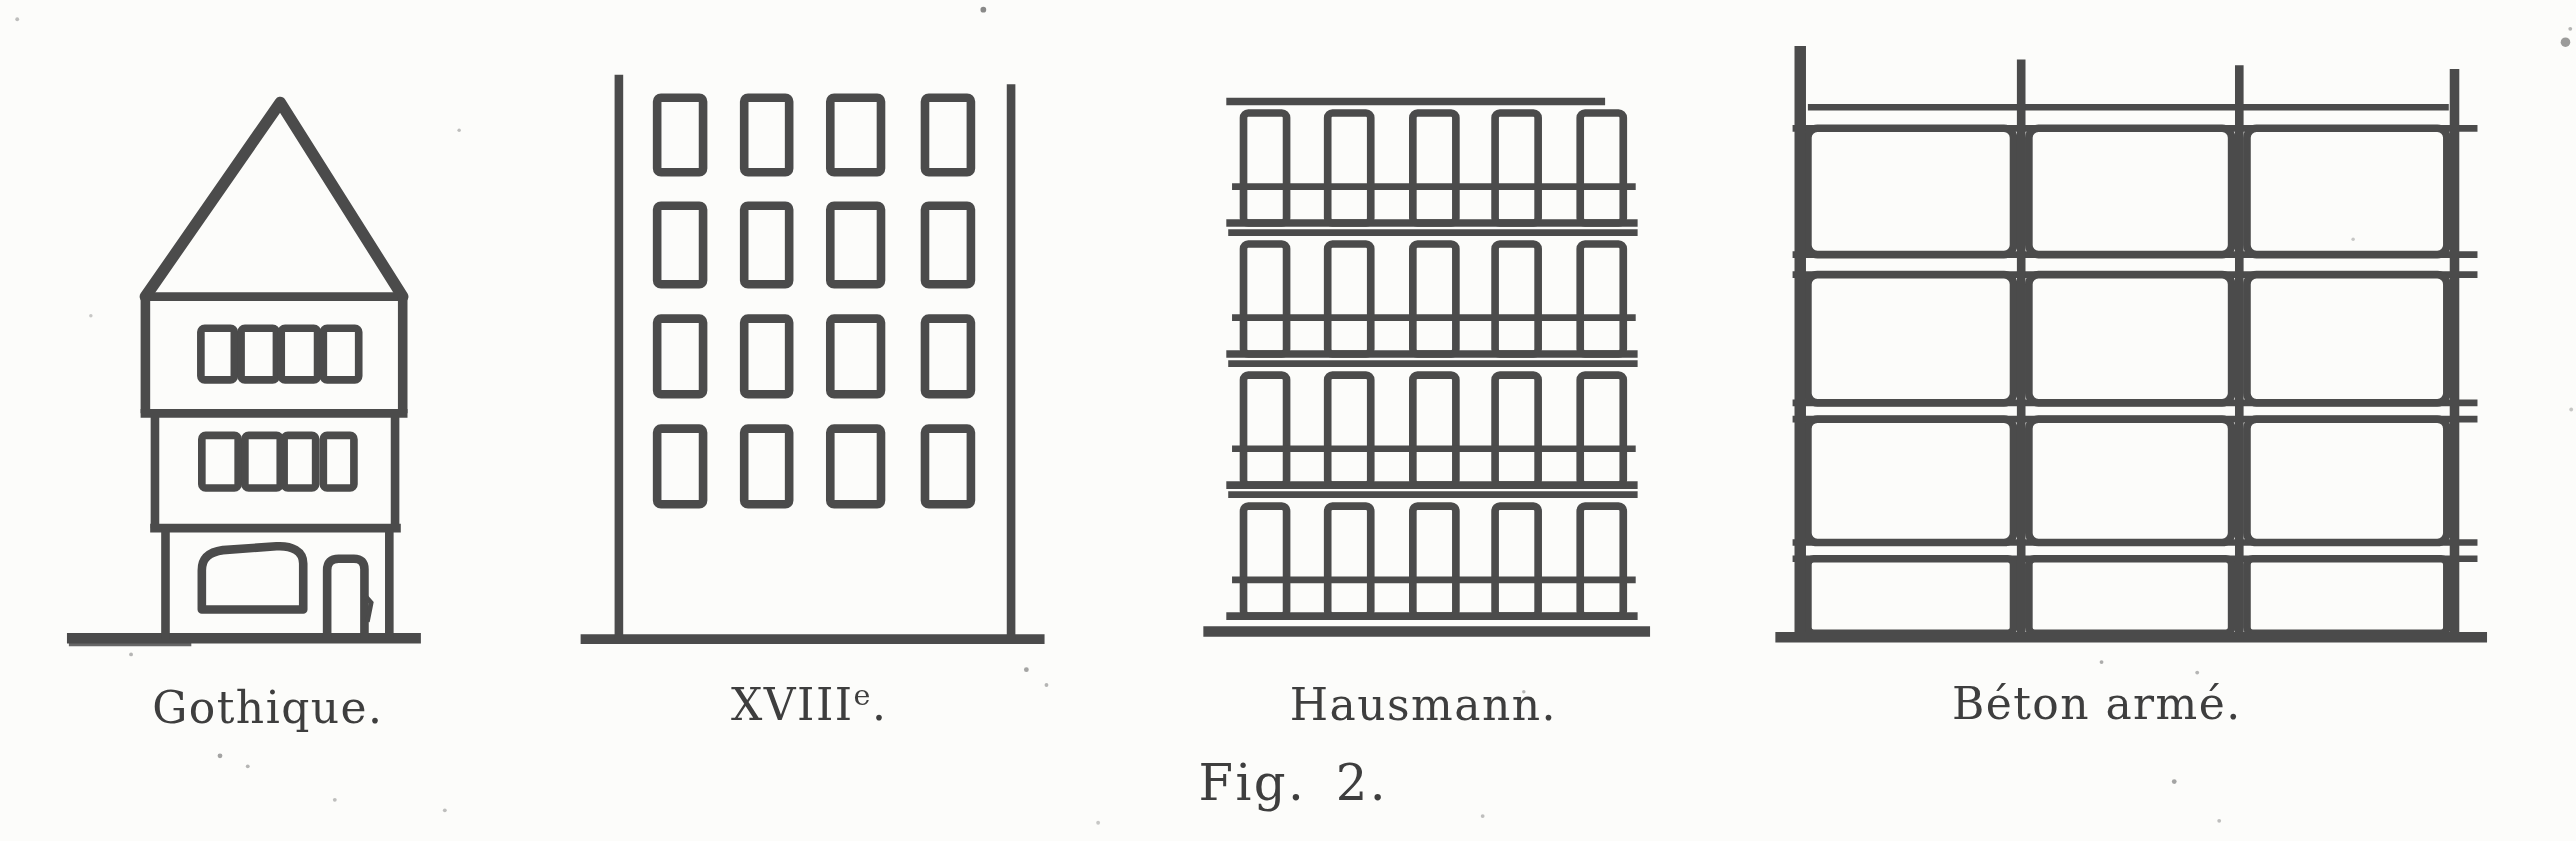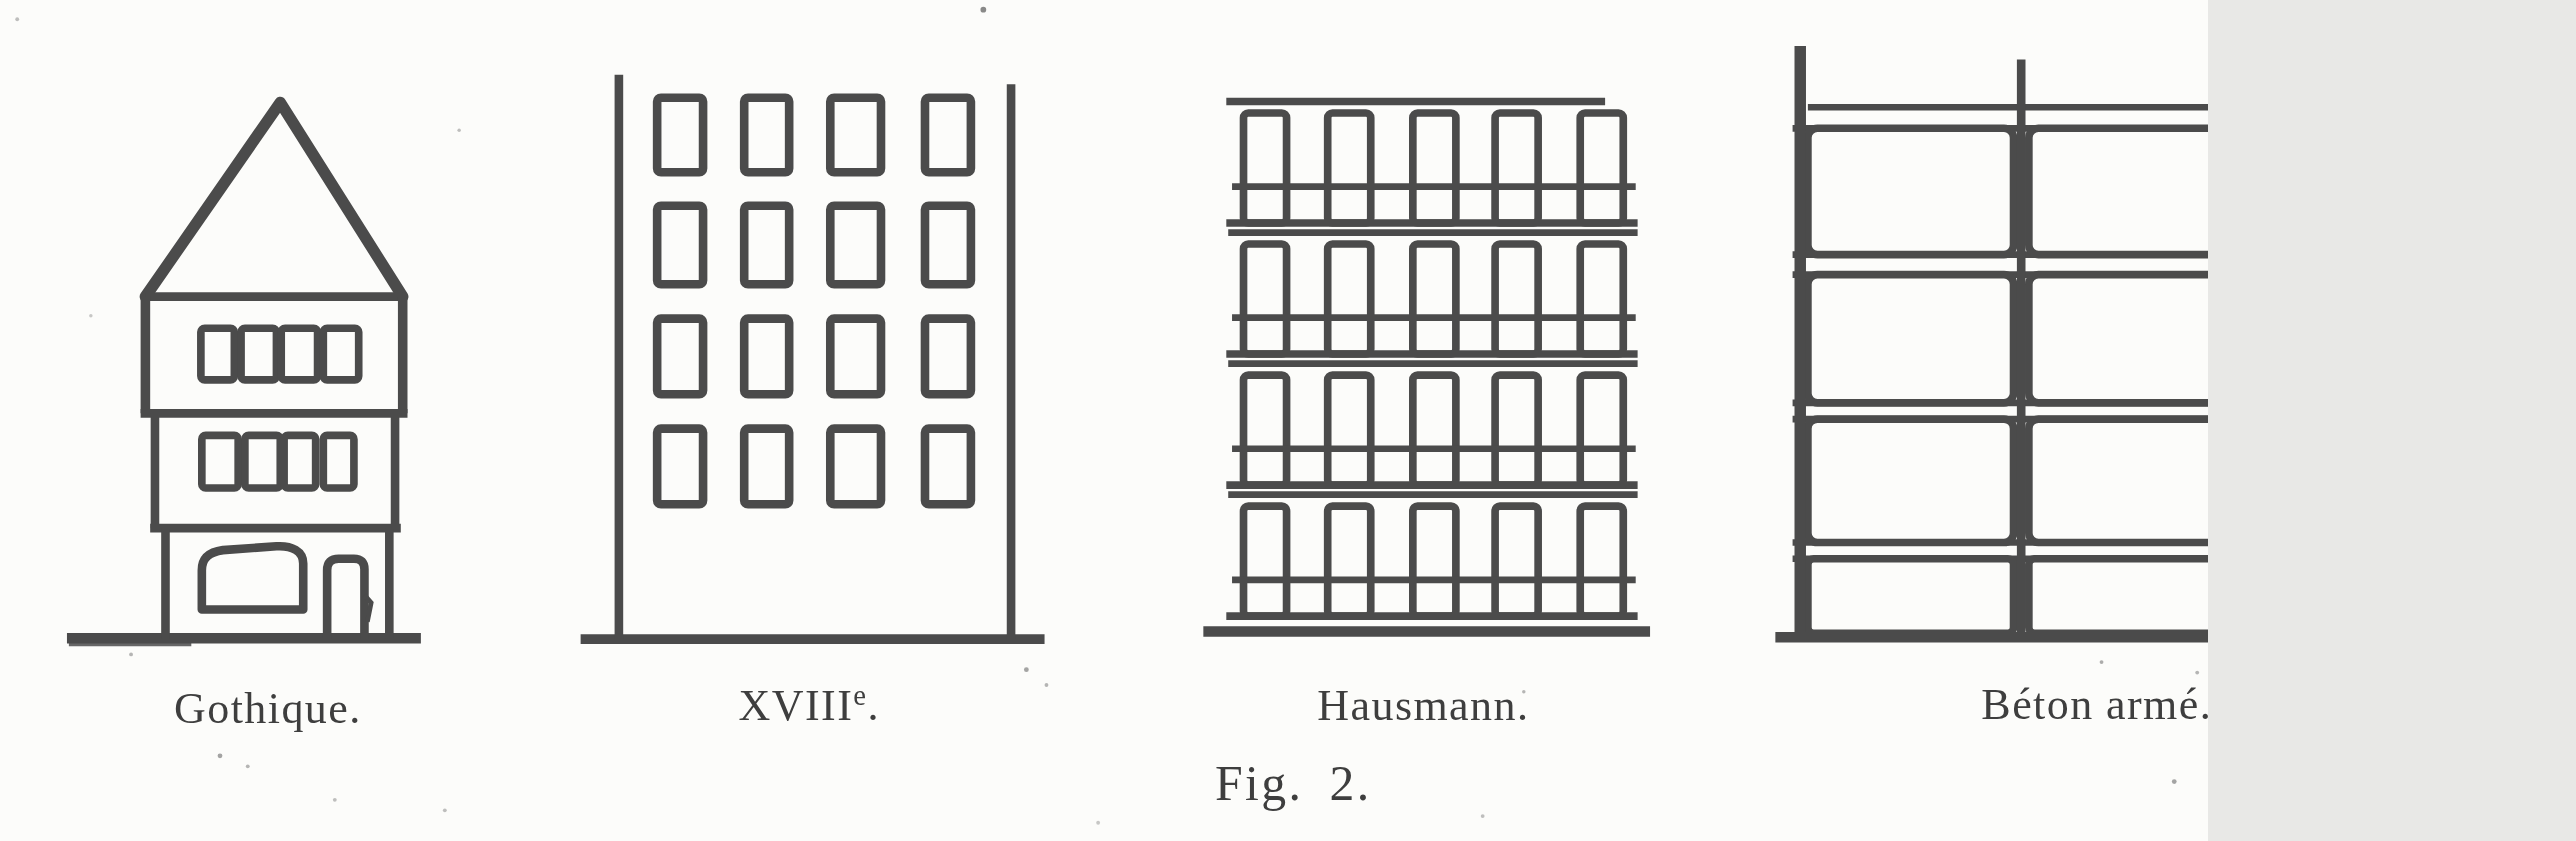--- a/index.html
+++ b/index.html
@@ -1,20 +1,20 @@
 <!DOCTYPE html>
 <html style="--ink: #4b4b4b; --ink_dark: #3e3e3e; --paper: #fcfcfa;"><head>
 <meta charset="utf-8">
 <style>
   :root { --ink:#4b4b4b; --ink_dark:#3e3e3e; --paper:#fcfcfa; }
   html,body { margin:0; padding:0; }
   body { background:#e8e8e6; font-family:"DejaVu Serif","Liberation Serif",serif; }
   .scan-page {
-    position:relative; width:2208px; height:842px;
-    background:var(--paper); overflow:hidden;font-family:Liberation Serif, serif;
+    position:relative; width:2576px; height:842px;
+    background:var(--paper); overflow:hidden;
   }
   svg.figure { position:absolute; left:0; top:0; }
   .ink  { fill:none; stroke:var(--ink); }
   .inkf { fill:var(--ink); stroke:none; }
   text  { fill:var(--ink_dark); }
   .style-label { font-size:46px; letter-spacing:1.5px; }
   .fig-caption { font-size:52px; letter-spacing:2.5px; word-spacing:12px; }
 </style>
 </head>
 <body>

